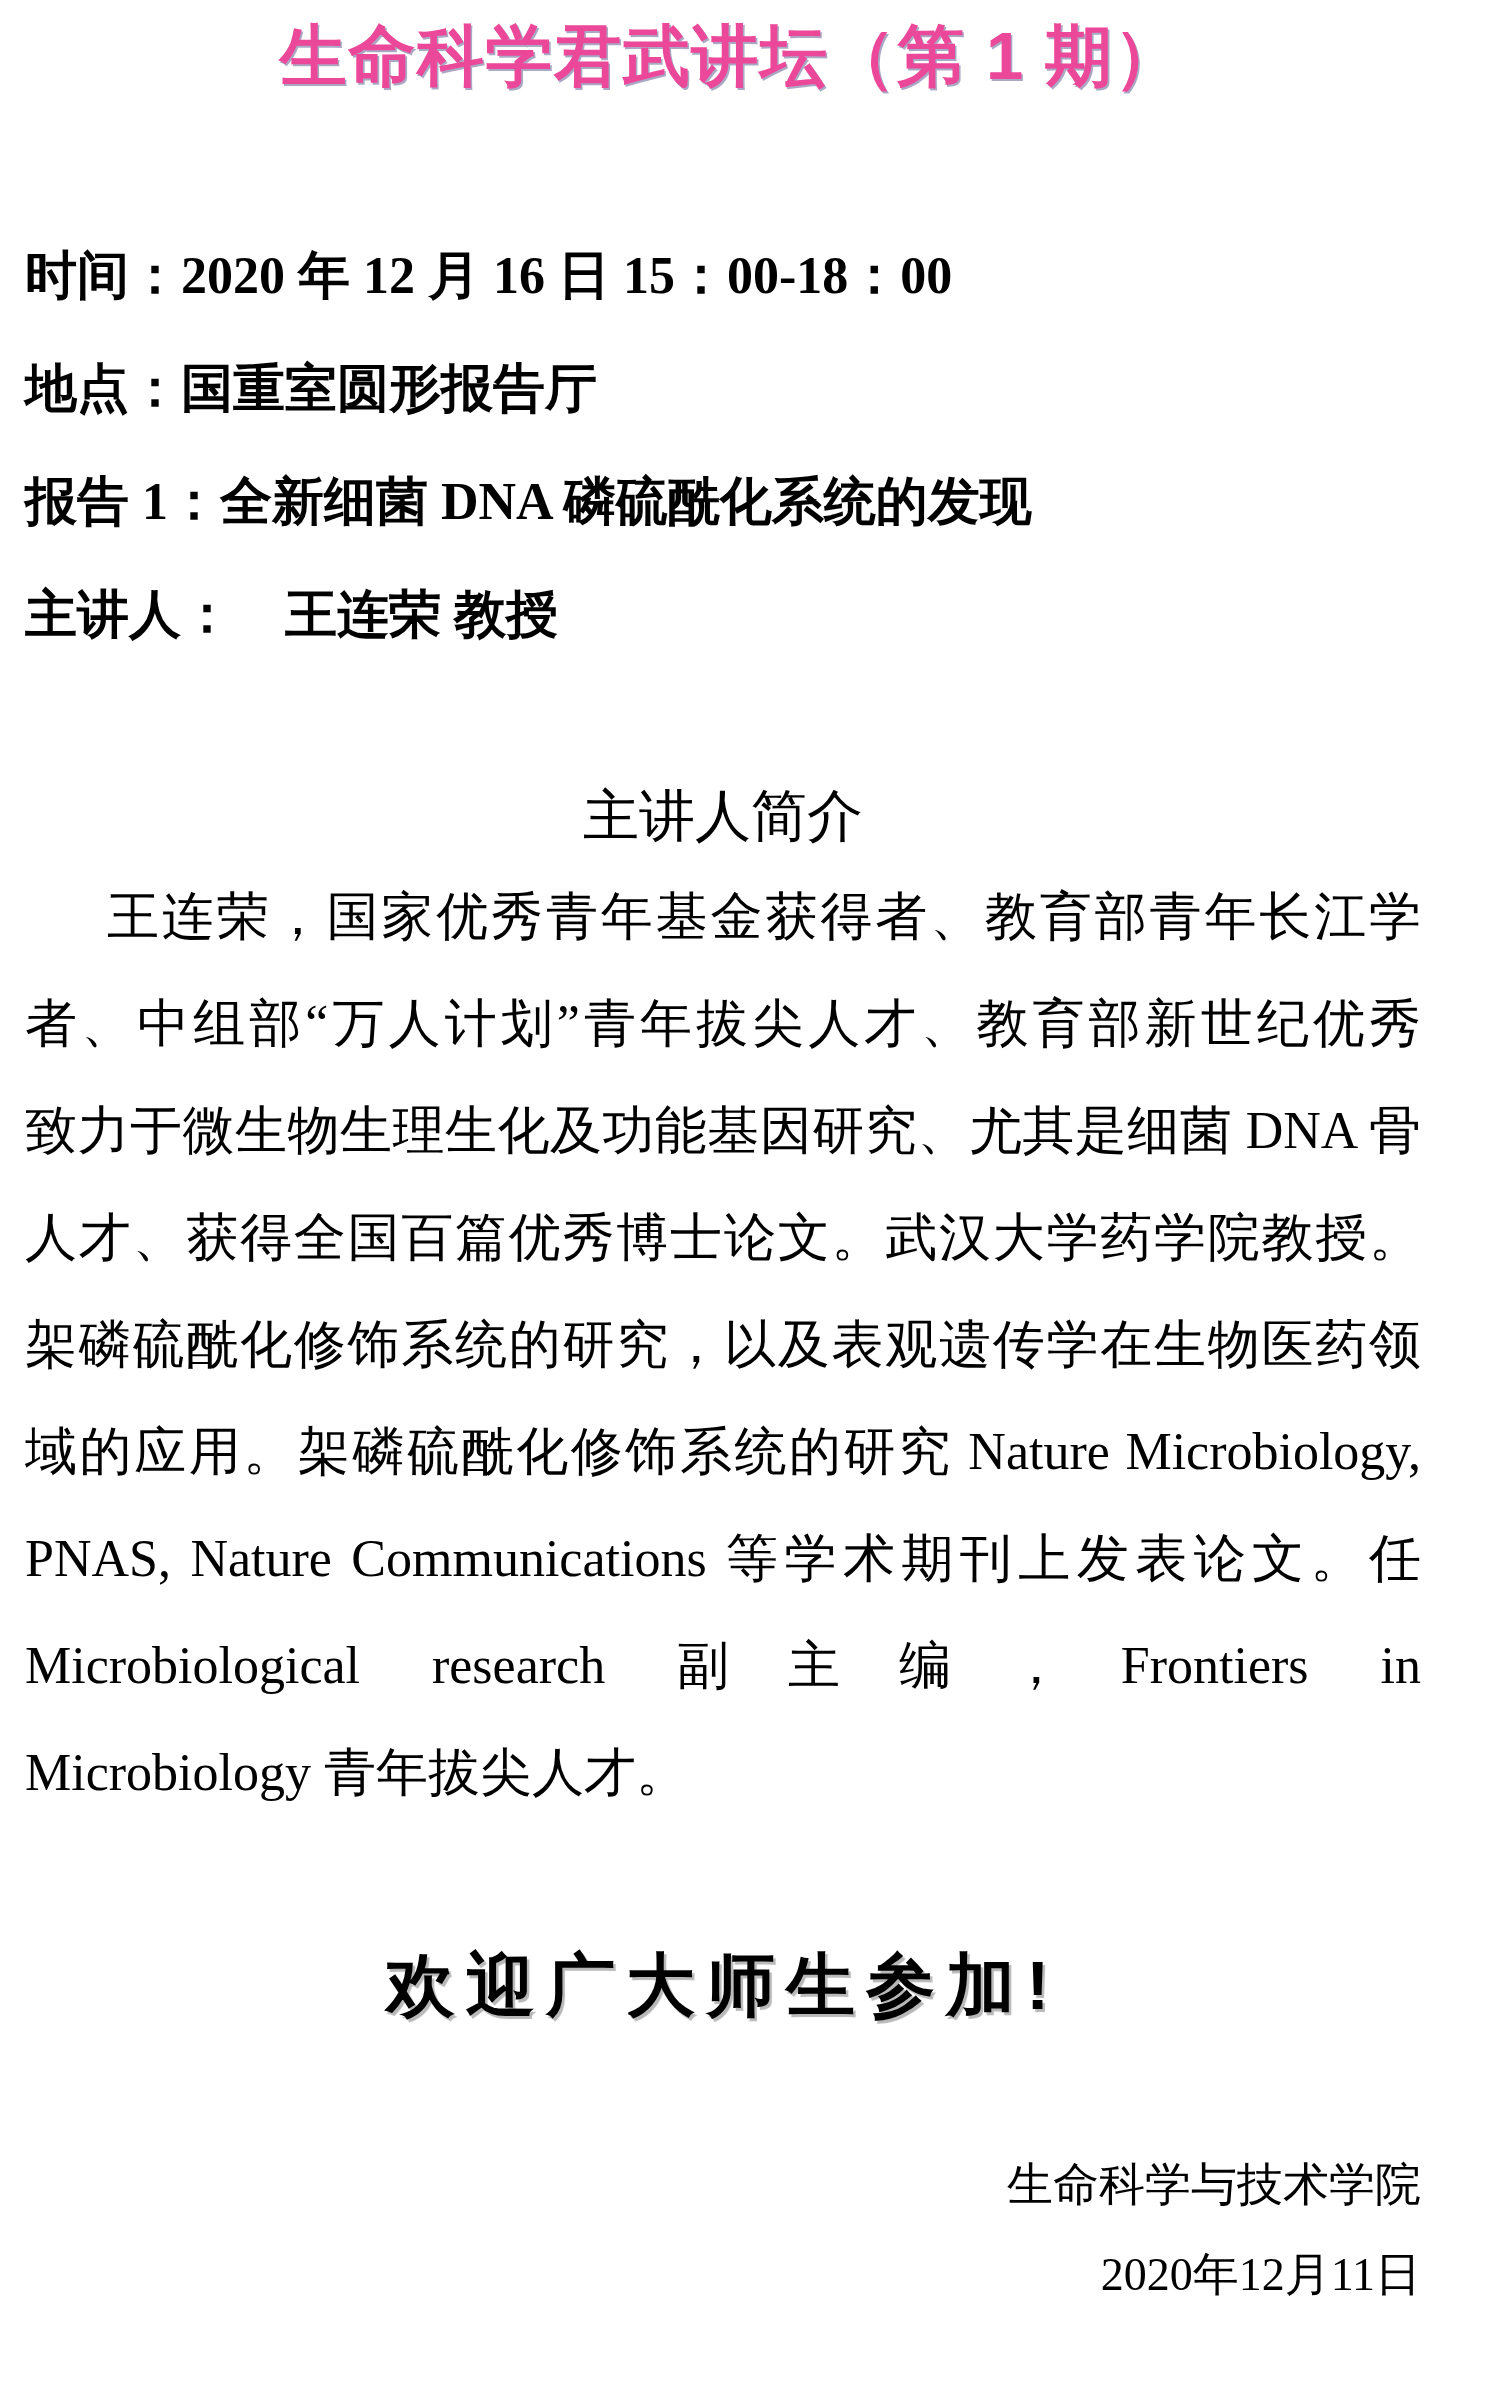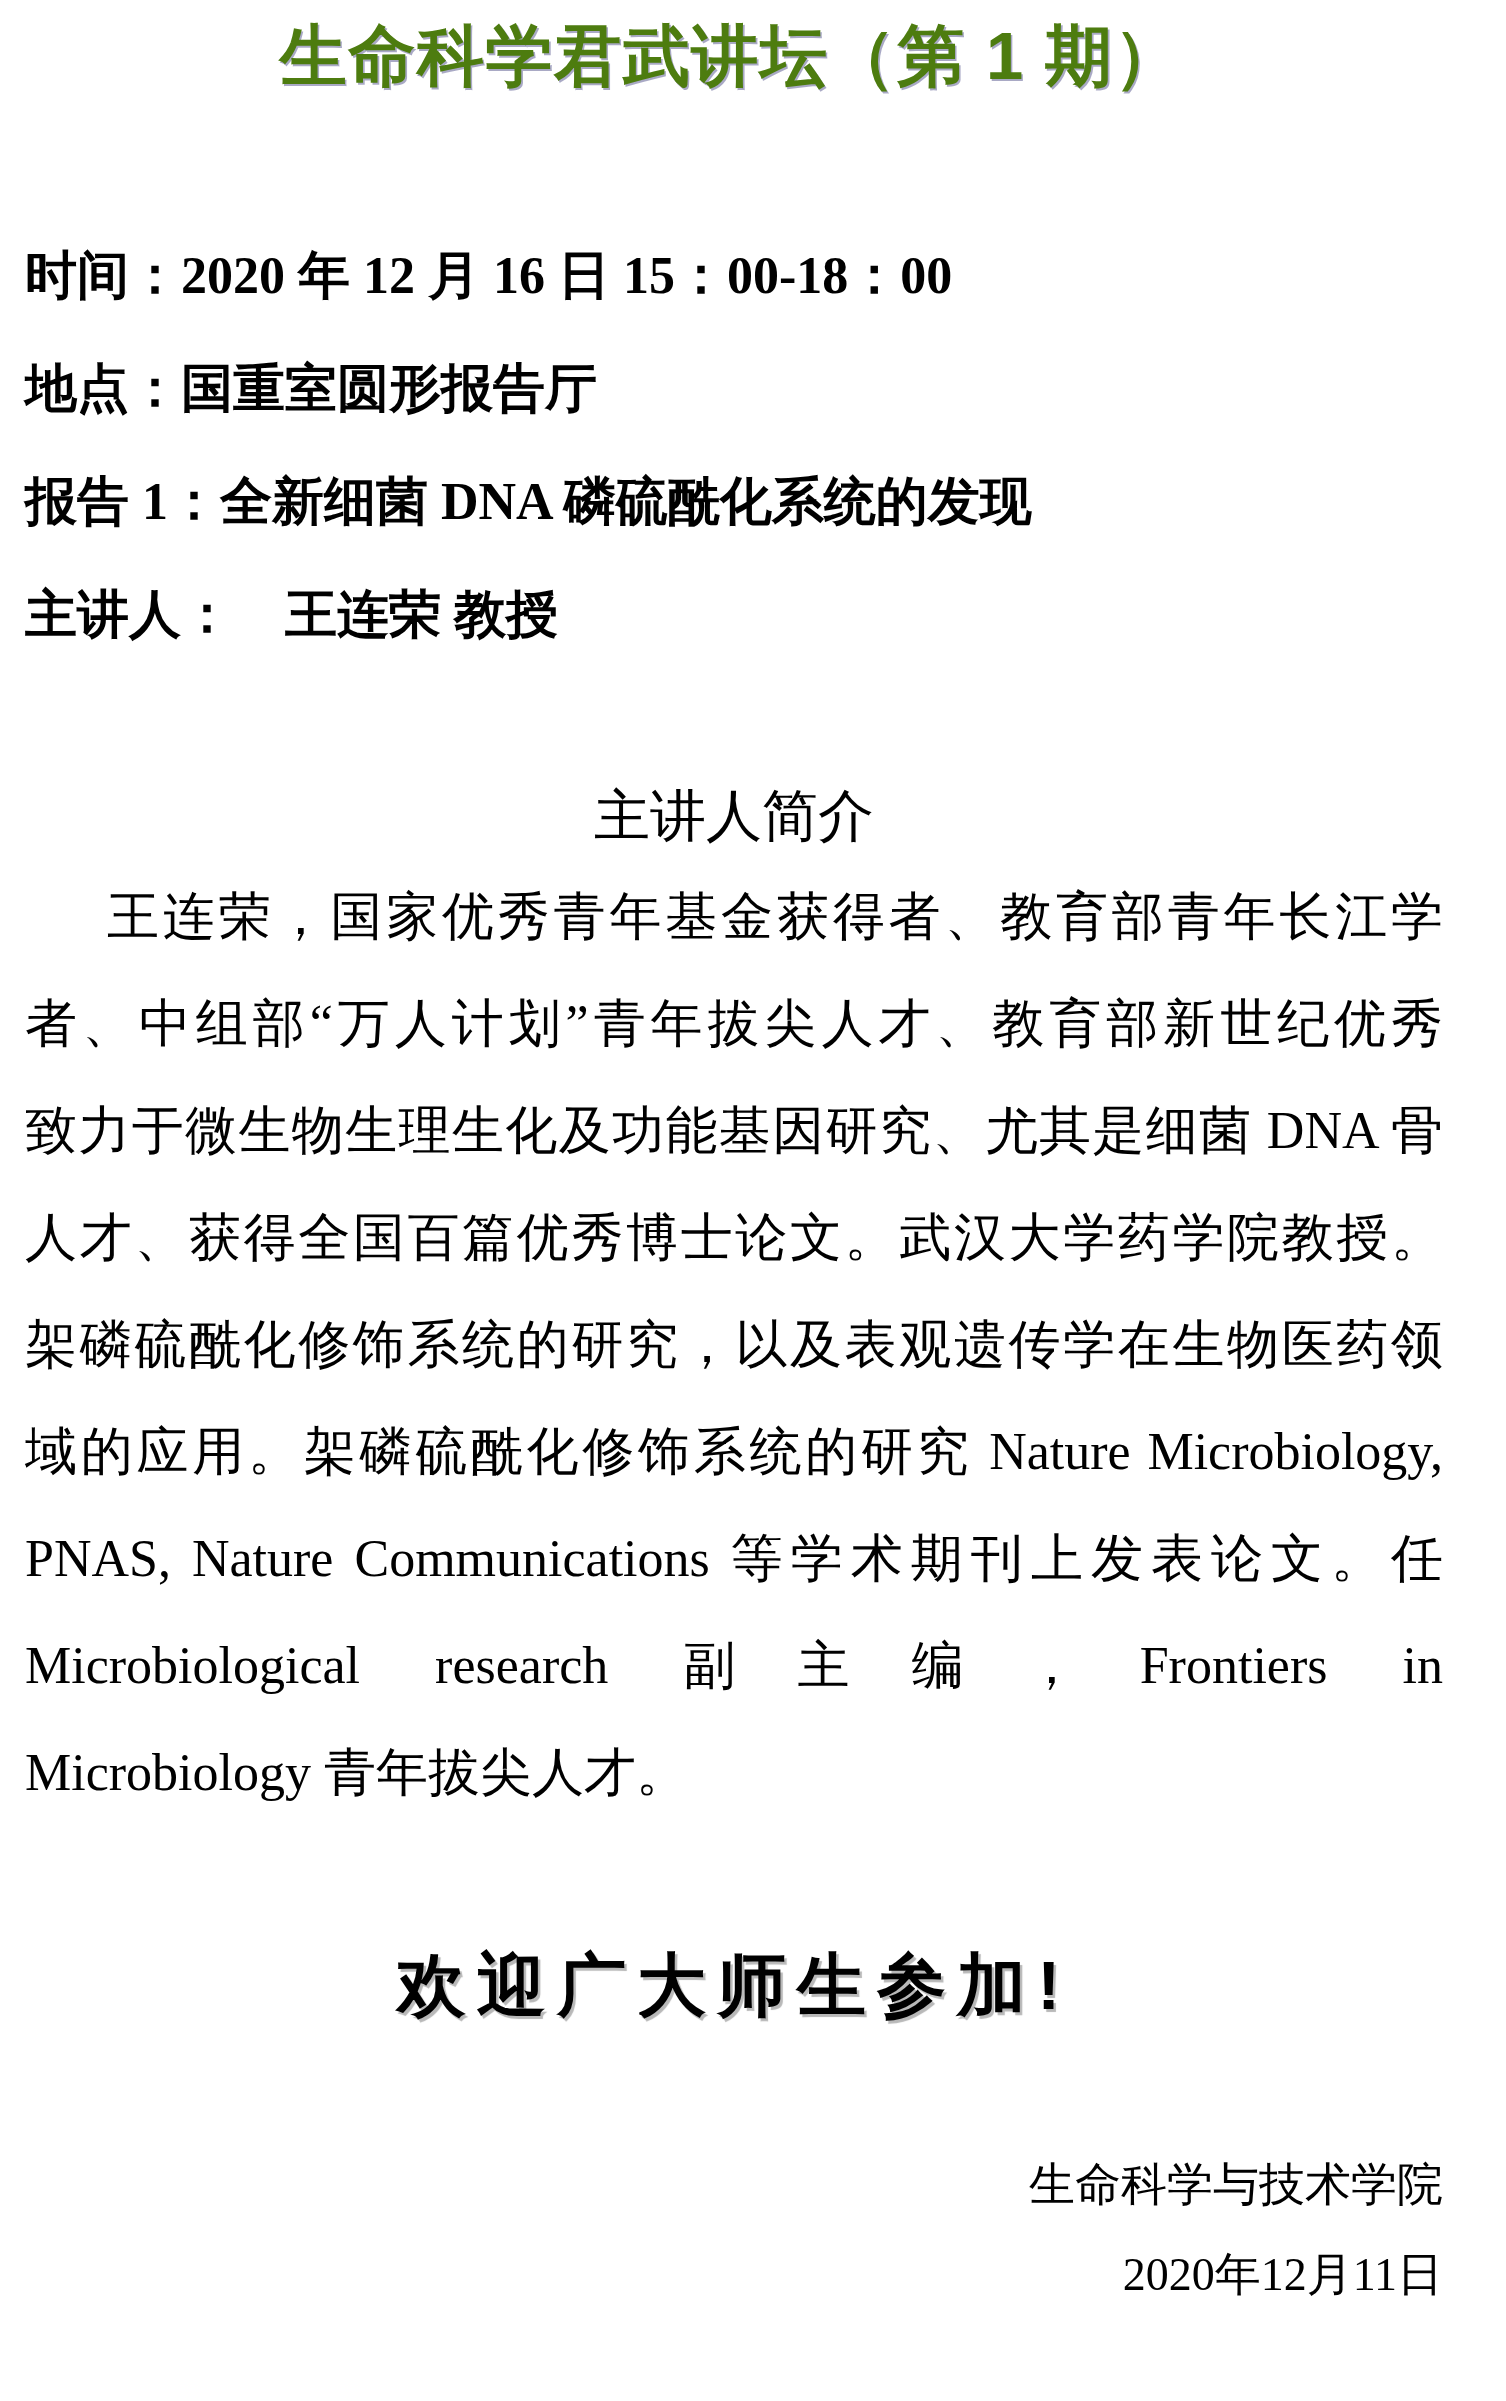--- a/index.html
+++ b/index.html
@@ -6,21 +6,21 @@
   .page {
     position: relative;
     width: 1507px;
     height: 2401px;
     background: #ffffff;
     color: #000000;
     font-family: "Liberation Serif", "DejaVu Serif", serif;
     overflow: hidden;
     box-sizing: border-box;
   }
-  .content-pad { padding-left: 25px; padding-right: 64px; box-sizing: border-box; }
+  .content-pad { padding-left: 25px; padding-right: 86px; box-sizing: border-box; }
 
   .doc-title {
     margin: 21.4px 70px 0 25px;
     text-align: center;
     font-size: 67px;
     line-height: 1.05;
     font-weight: 900;
     letter-spacing: 1.6px;
     font-family: "Liberation Sans", "DejaVu Sans", sans-serif;
     text-shadow: 1.6px 1.6px 0 rgba(10,10,90,0.35);
@@ -72,21 +72,21 @@
     line-height: 90px;
     text-align: right;
   }
   .footer-line { white-space: pre-wrap; }
 </style>
 </head>
 <body>
 
 <div class="page">
 
-  <div class="doc-title" style="color: #4d7c0f;">生命科学君武讲坛（第 1 期）</div>
+  <div class="doc-title" style="color: #ec4899;">生命科学君武讲坛（第 1 期）</div>
 
   <div class="info-block content-pad">
     <div class="info-line">时间：2020 年 12 月 16 日 15：00-18：00</div>
     <div class="info-line">地点：国重室圆形报告厅</div>
     <div class="info-line">报告 1：全新细菌 DNA 磷硫酰化系统的发现</div>
     <div class="info-line">主讲人：　王连荣 教授</div>
   </div>
 
   <div class="section-heading content-pad">主讲人简介</div>
 

